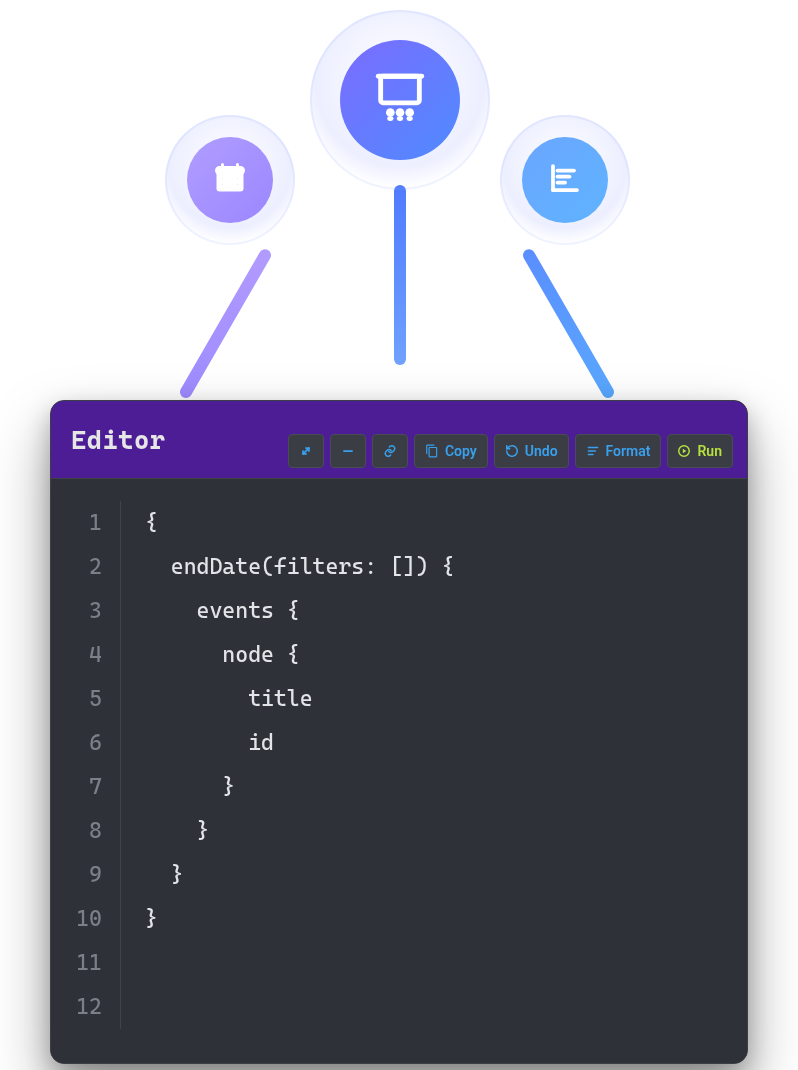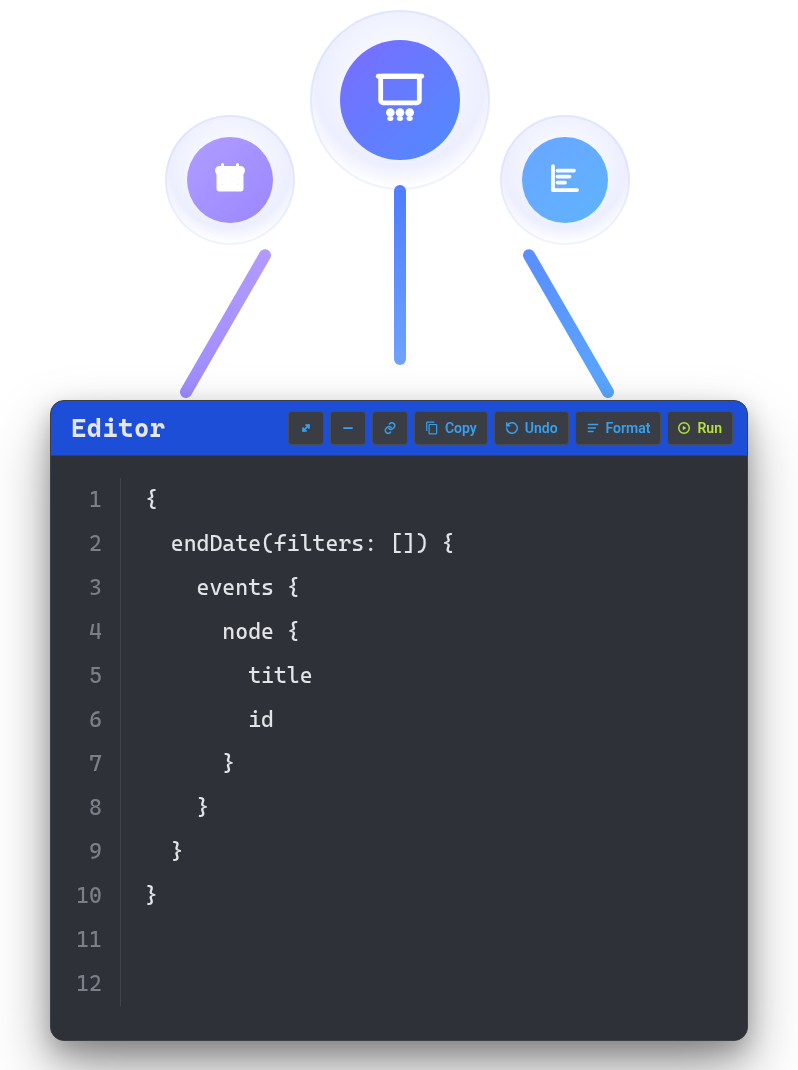--- a/index.html
+++ b/index.html
@@ -75,21 +75,21 @@
     background: #2e3138;
     box-shadow: 0 30px 60px rgba(0,0,0,0.35), 0 10px 25px rgba(0,0,0,0.25);
     border: 1px solid #3c3f46;
     overflow: hidden;
   }
 
   .editor-header {
     display: flex;
     align-items: center;
     padding: 10px 14px;
-    background: #1d4ed8;
+    background: #4c1d95;
     border-bottom: 1px solid #3d4148;
     gap: 8px;
   }
   .editor-title {
     color: #e6e6e6;
     font-weight: 700;
     font-size: 26px;
     letter-spacing: 0.5px;
     margin-right: auto;
     padding-left: 6px;
@@ -105,20 +105,21 @@
     height: 34px;
     padding: 0 10px;
     border-radius: 4px;
     background: #3a3d44;
     border: 1px solid #484c54;
     font-size: 14px;
     font-family: -apple-system, BlinkMacSystemFont, 'Segoe UI', Roboto, sans-serif;
     font-weight: 600;
     cursor: pointer;
     color: #39a0ed;
+    margin-top: 23px;
   }
   .tbtn.icononly { width: 36px; padding: 0; justify-content: center; }
   .tbtn.run { color: #b7e23c; padding-left: 9px; }
   .tbtn svg { display: block; }
 
   .editor-body {
     display: flex;
     background: #2e3138;
     padding: 22px 0 34px 0;
   }

